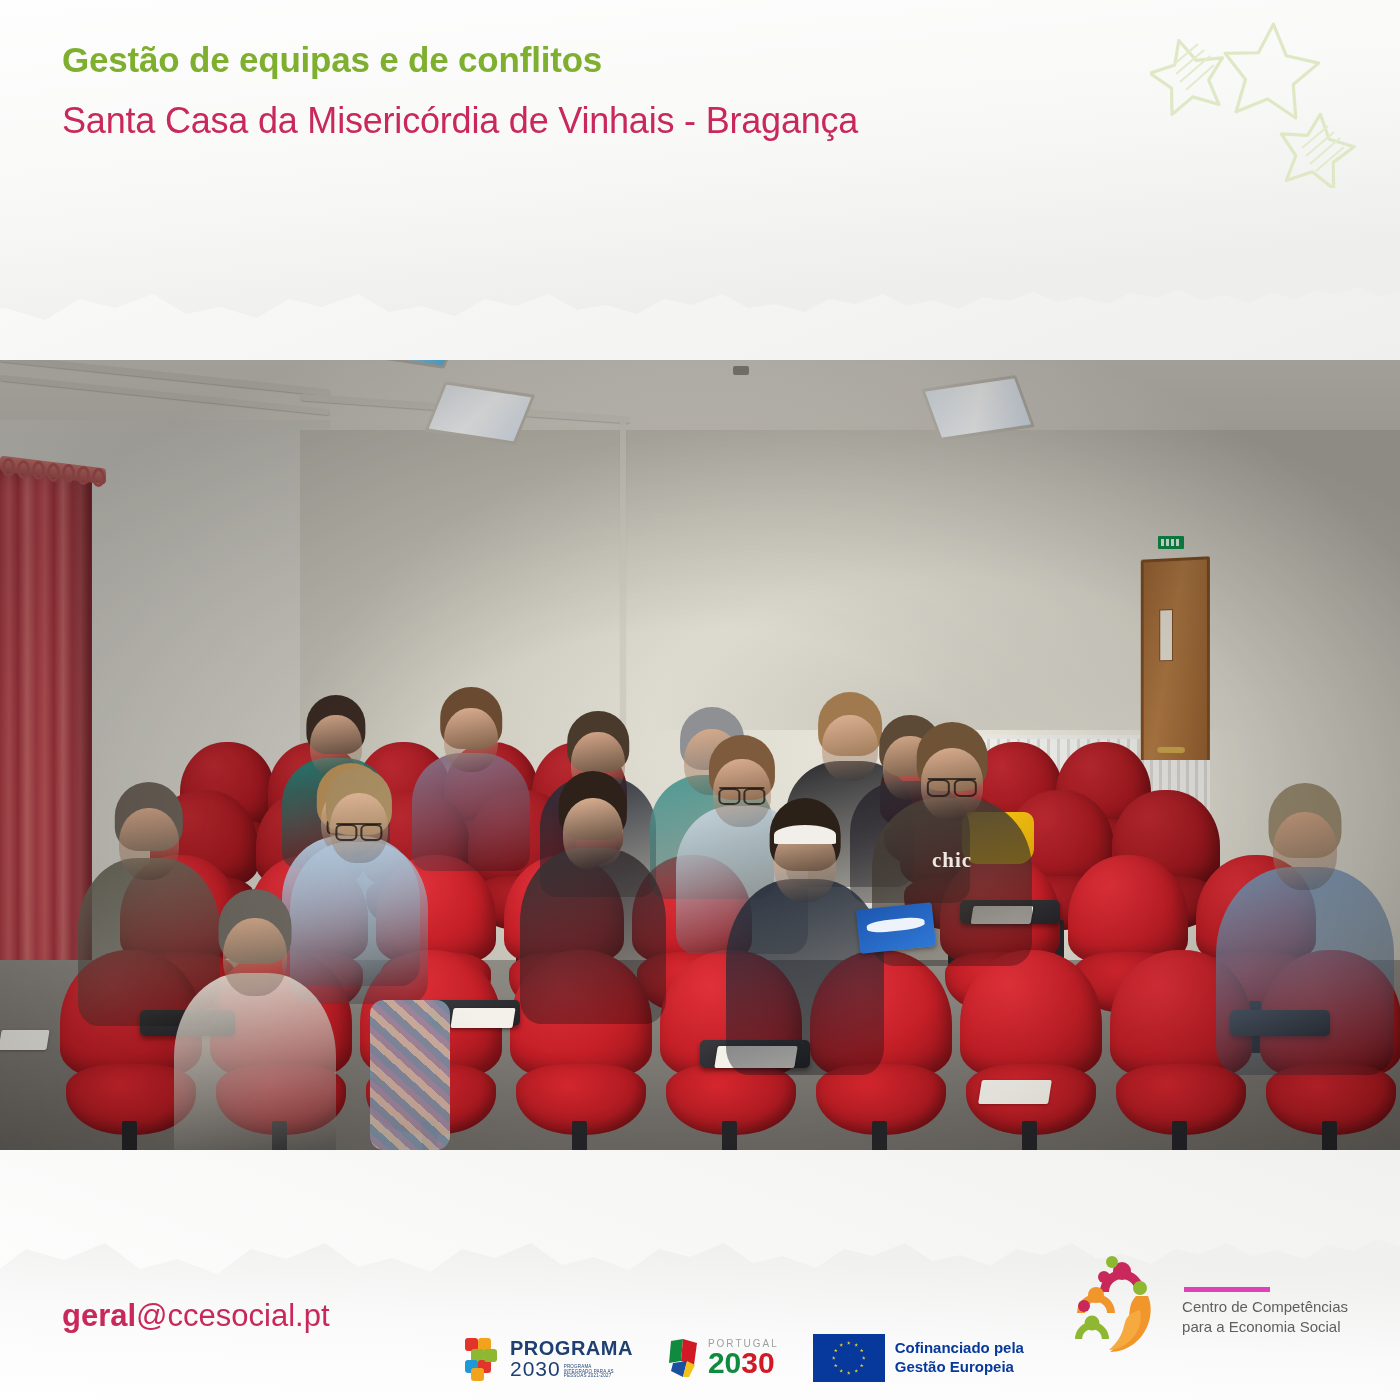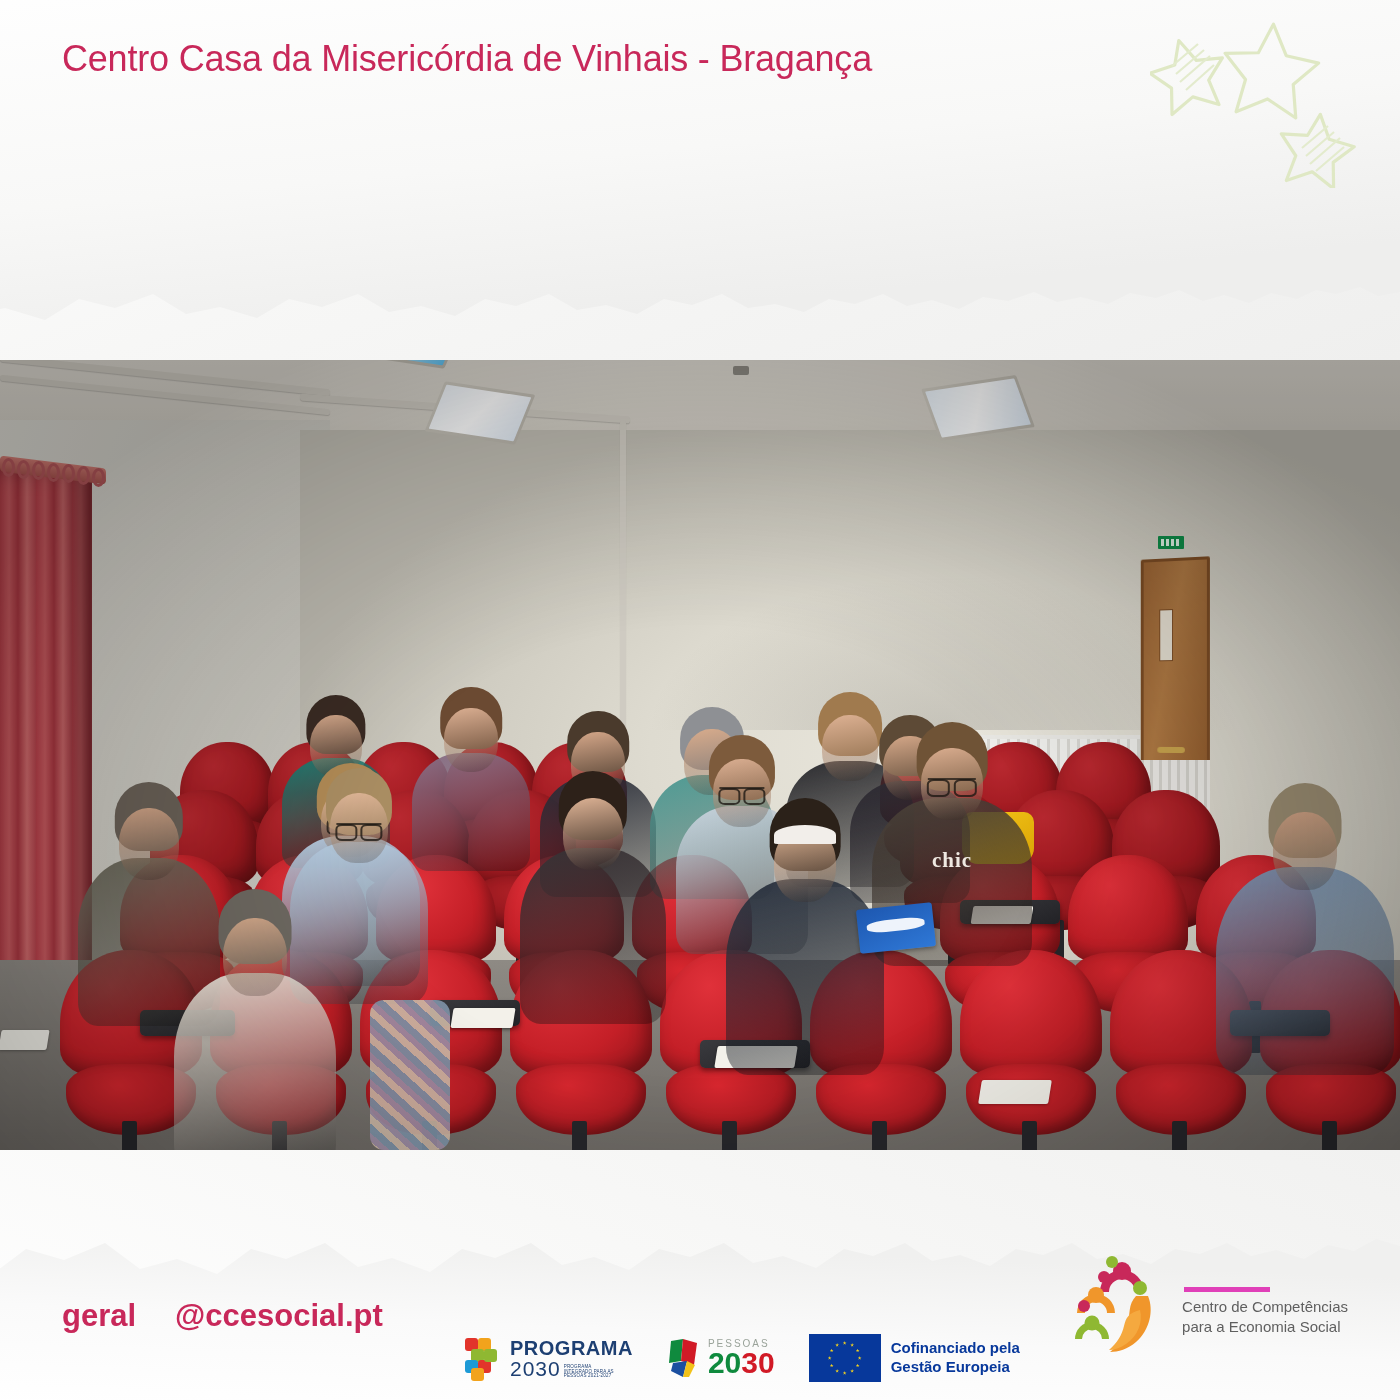--- a/index.html
+++ b/index.html
@@ -235,21 +235,21 @@
     letter-spacing:-.2px; white-space:nowrap;
   }
 
   
   .footer { position:absolute; left:0; bottom:0; width:1400px; height:220px; z-index:9; }
   .emails { position:absolute; left:62px; bottom:48px; }
   .email {
     font-size:31px; color:#C8285A; margin-bottom:18px; white-space:nowrap;
   }
   .email b { font-weight:700; }
-  .email span { font-weight:700;margin-left:39px; }
+  .email span { font-weight:400; }
 
   .site-wrap { position:absolute; left:560px; bottom:108px; width:300px; text-align:center; }
   .site {
     font-size:42px; color:#C8285A; font-weight:700; white-space:nowrap;
   }
   .site em { font-style:normal; font-weight:400; }
   .social { margin-top:10px; display:flex; gap:17px; justify-content:center; }
   .sic {
     width:22px; height:22px; border-radius:50%; background:#8FB832;
     display:flex; align-items:center; justify-content:center;
@@ -655,21 +655,22 @@
       <line x1="30" y1="74" x2="60" y2="48"></line>
         <line x1="36" y1="82" x2="64" y2="57"></line>
       <line x1="152" y1="140" x2="178" y2="118"></line>
         <line x1="156" y1="148" x2="184" y2="124"></line>
       <line x1="160" y1="156" x2="190" y2="130"></line>
         <line x1="166" y1="163" x2="194" y2="139"></line>
     </g>
   </svg>
 
   <div class="header">
-    <div class="h-org">Centro Casa da Misericórdia de Vinhais - Bragança</div>
+    <div class="h-sub">Gestão de equipas e de conflitos</div>
+    <div class="h-org">Santa Casa da Misericórdia de Vinhais - Bragança</div>
   </div>
 
   <div class="footer">
 
     <div class="emails">
       <div class="email">
         <b>geral</b><span>@ccesocial.pt</span>
       </div>
     </div>
 
@@ -696,21 +697,21 @@
       </div>
 
       <div class="portugal">
         <svg class="pt-flag" viewBox="0 0 36 42">
           <path d="M4,4 L16,2 L14,24 L2,26 Z" fill="#0f8a3e"></path>
           <path d="M16,2 L30,6 L27,28 L14,24 Z" fill="#d11a26"></path>
           <path d="M6,26 L20,24 L16,40 L4,34 Z" fill="#1b4fa0"></path>
           <path d="M20,24 L28,28 L22,40 L16,40 Z" fill="#f2c21a"></path>
         </svg>
         <div class="pt-txt">
-          <div class="a">PESSOAS</div>
+          <div class="a">PORTUGAL</div>
           <div class="b">
             <span style="color:#0f8a3e">2</span><span style="color:#0f8a3e">0</span><span style="color:#d11a26">3</span><span style="color:#d11a26">0</span>
           </div>
         </div>
       </div>
 
       <div class="eu">
         <div class="eu-flag" id="euflag">
             <i style="left: 34px; top: 7px;"></i>
             <i style="left: 41.5px; top: 9.00962px;"></i>

